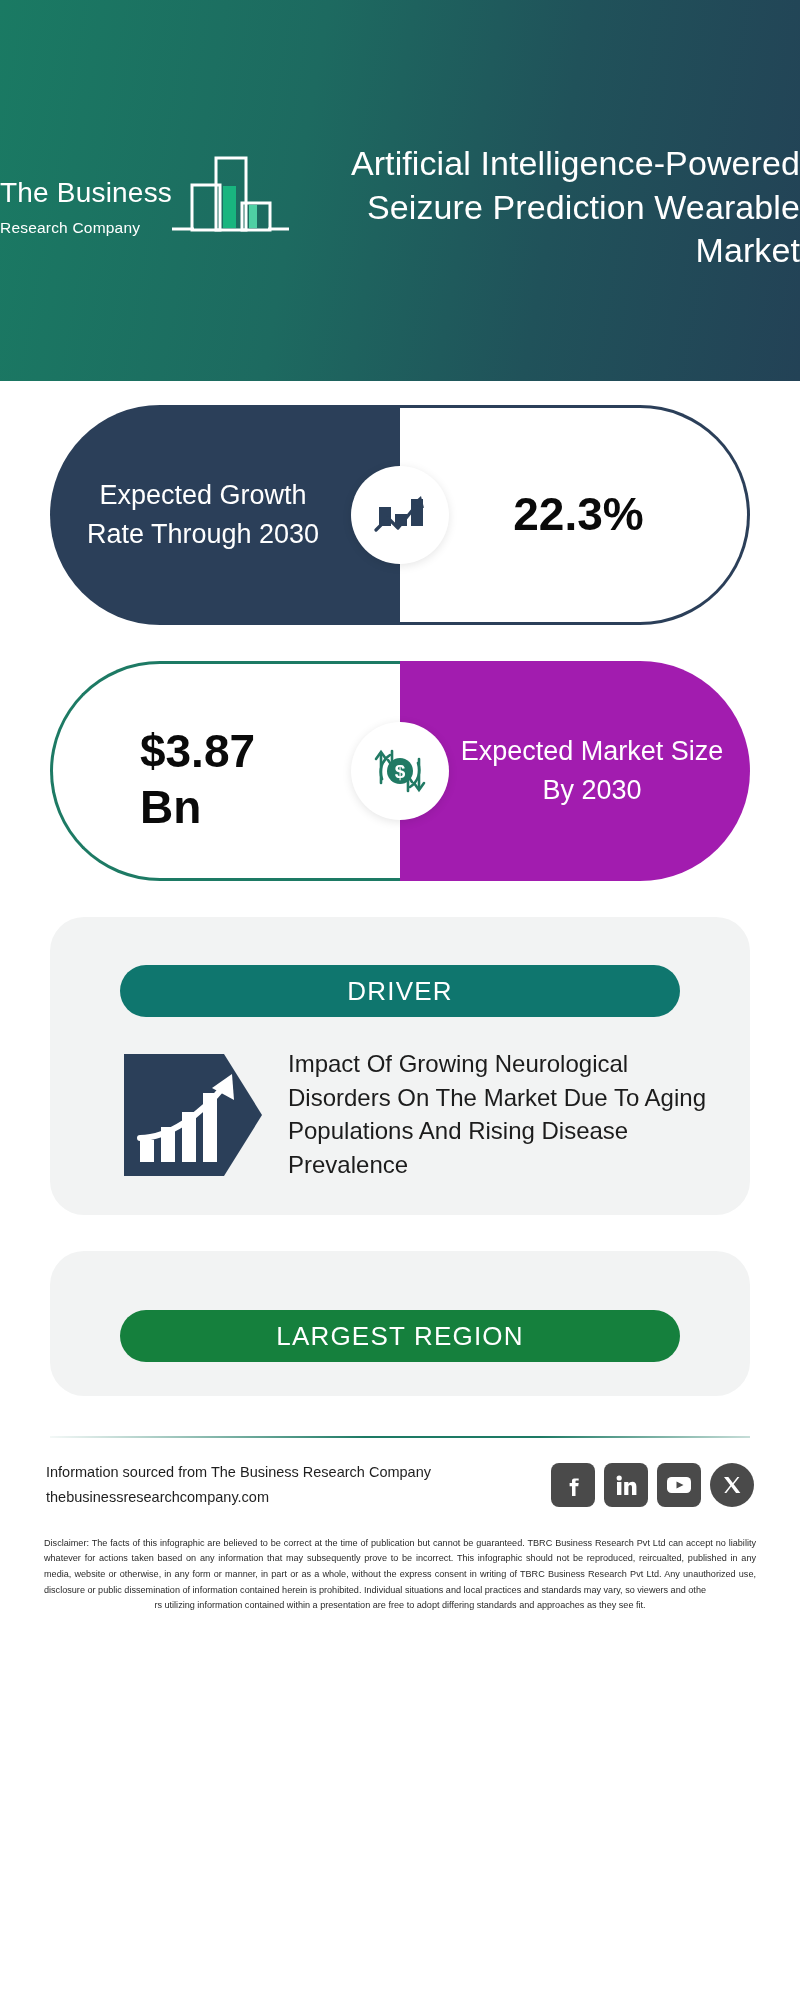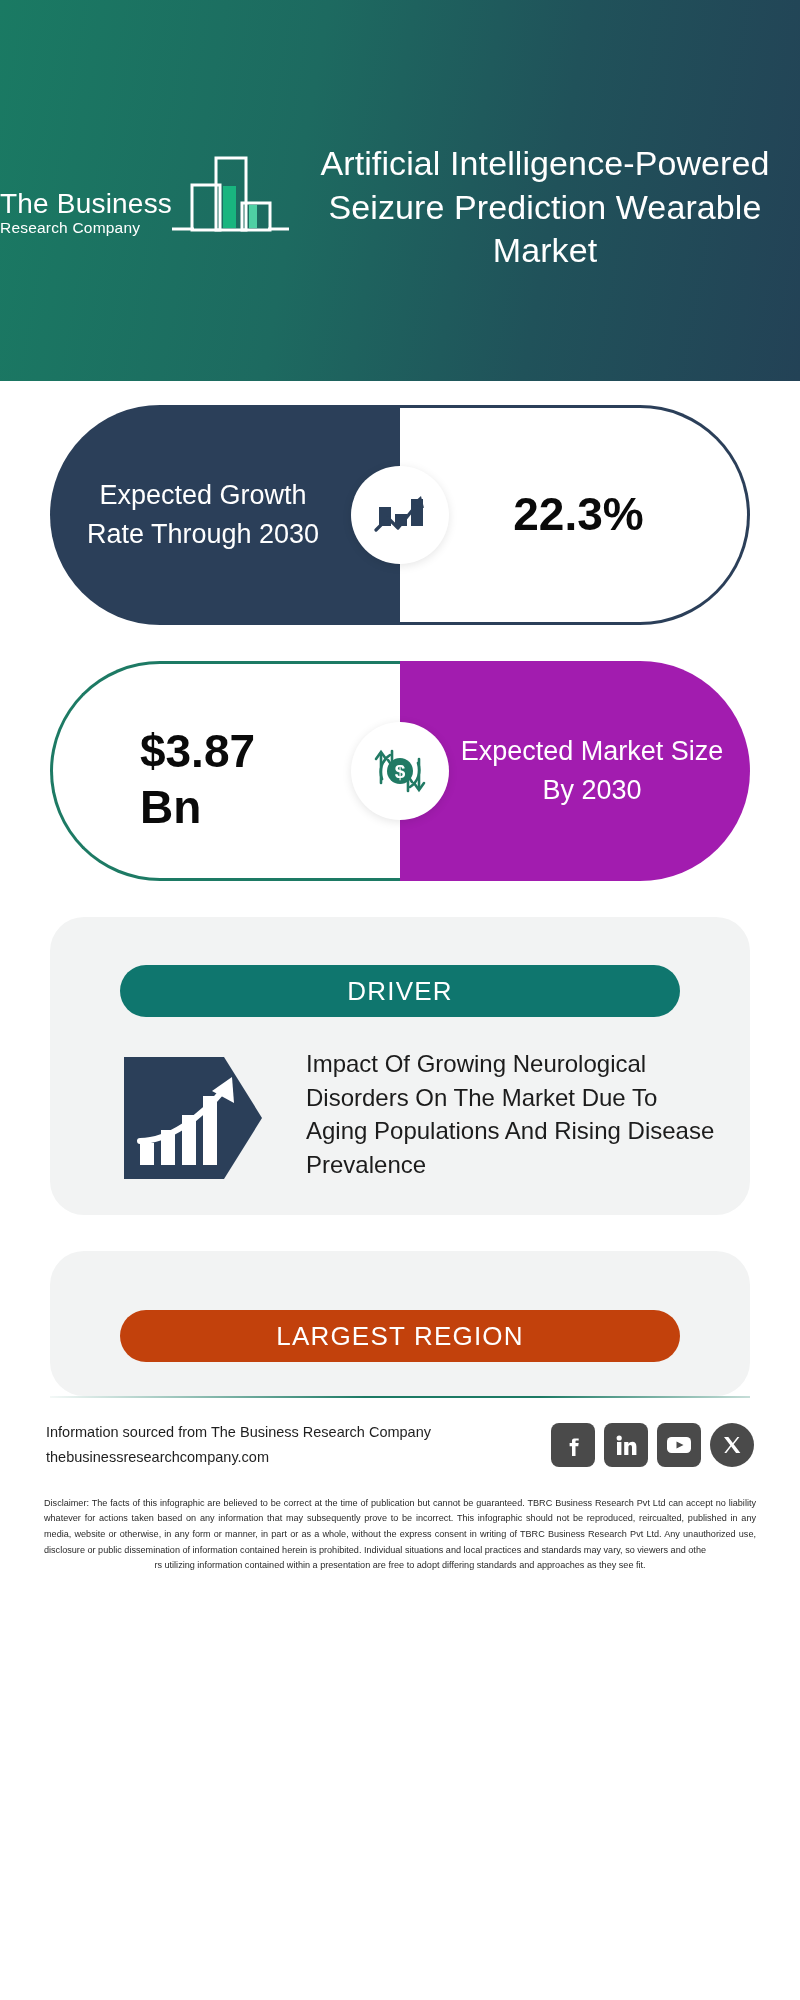--- a/index.html
+++ b/index.html
@@ -45,29 +45,29 @@
     font-weight: 400;
     letter-spacing: 0.2px;
     line-height: 1.05;
     white-space: nowrap;
   }
   .logo-line2 {
     color: #ffffff;
     font-size: 15.5px;
     font-weight: 400;
     letter-spacing: 0.2px;
-    margin-top: 0;
+    margin-top: 11px;
     white-space: nowrap;
   }
   .logo-mark { margin-left: -2px; margin-bottom: 6px; }
 
   .title {
     margin-top: 34px;
     width: 640px;
-    text-align: center;
+    text-align: right;
     color: #ffffff;
     font-size: 34px;
     line-height: 1.28;
     font-weight: 400;
     letter-spacing: 0.1px;
   }
 
   
   .stat-band { position: relative; width: 800px; }
 
@@ -166,47 +166,46 @@
     border-radius: 26px;
     display: flex;
     align-items: center;
     justify-content: center;
     color: #ffffff;
     font-size: 26px;
     letter-spacing: 1.2px;
     font-weight: 400;
   }
   .pill.dark  { background: #0f766e; }
-  .pill.green { background: #c2410c; margin-top: 29px; }
+  .pill.green { background: #15803d; margin-top: 29px; }
 
   .panel-body {
     display: flex;
-    align-items: flex-end;
+    align-items: center;
     margin-top: 28px;
     padding-left: 74px;
     padding-right: 34px;
-    gap: 18px;
   }
   .icon-pent {
     flex: 0 0 auto;
     width: 140px;
     height: 126px;
     margin-right: 24px;
     margin-top: 4px;
   }
   .panel-text {
     color: #1c1c1c;
     font-size: 24px;
     line-height: 1.40;
     font-weight: 400;
     padding-top: 2px;
   }
 
   
-  .footer { position: relative; width: 800px; }
+  .footer { position: relative; width: 800px; margin-top: 40px; }
   .divider {
     width: 700px;
     height: 2px;
     margin: 0 auto;
     background: linear-gradient(90deg, rgba(29,122,100,0.05) 0%, #1d7a64 45%, #1d7a64 70%, rgba(29,122,100,0.25) 100%);
   }
   .footer-row {
     width: 740px;
     margin: 22px auto 0 auto;
     display: flex;

